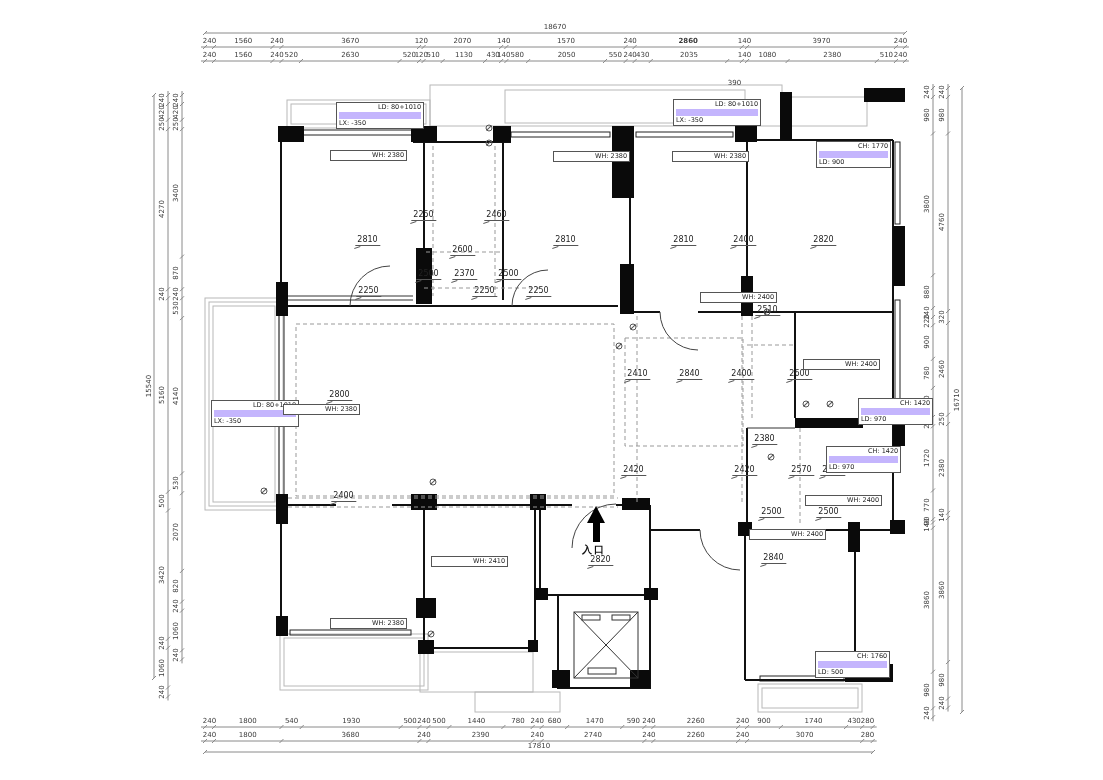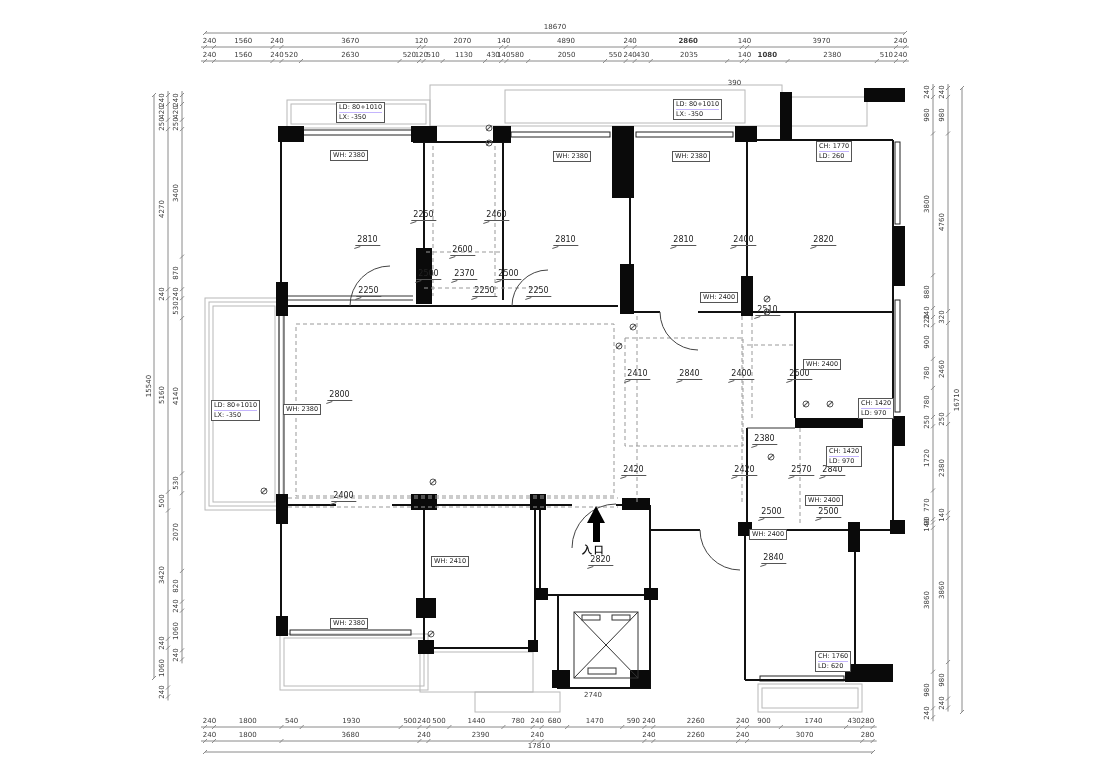--- a/index.html
+++ b/index.html
@@ -8,22 +8,22 @@
   #plan-svg{position:absolute;left:0;top:0;}
   .dim{position:absolute;font-size:7px;color:#3a3a3a;white-space:nowrap;
        transform:translate(-50%,0);line-height:9px;}
   .dim.v{transform:translate(-50%,-50%) rotate(-90deg);}
   .lvl{position:absolute;font-size:8px;color:#222;border-bottom:1px solid #555;
        padding:0 3px 0 2px;transform:translate(-50%,-100%);white-space:nowrap;line-height:10px;}
   .lvl i{position:absolute;left:-1px;bottom:-3px;width:6px;height:3px;font-style:normal;
        border-bottom:1px solid #555;transform:skewY(-18deg);}
   .box{position:absolute;font-size:6.5px;color:#222;border:1px solid #555;background:#fff;
        padding:0 2px;line-height:9px;white-space:nowrap;z-index:3;}
-  .box div{border-top:1px solid #c4b5fd;}
-  .box div:first-child{border-top:none;}
+  .box div{border-top:7px solid #c4b5fd;}
+  .box div:first-child{border-top:none;margin-left:39px;}
   .sw{position:absolute;width:5px;height:5px;border:1px solid #555;border-radius:50%;
       transform:translate(-50%,-50%);}
   .sw:after{content:"";position:absolute;left:-1px;top:2px;width:7px;height:0;
       border-top:1px solid #555;transform:rotate(-45deg);}
   .entr{position:absolute;font-size:10px;font-weight:bold;color:#111;letter-spacing:2px;
       transform:translate(-50%,0);}
 </style>
 </head>
 <body>
 
@@ -328,21 +328,21 @@
   <span class="entr" style="left:594px;top:543px">入口</span>
 
   <div id="dim-layer">
       <span class="dim" style="left: 209.499px; top: 37px;">240</span>
       <span class="dim" style="left: 243.24px; top: 37px;">1560</span>
       <span class="dim" style="left: 276.981px; top: 37px;">240</span>
       <span class="dim" style="left: 350.274px; top: 37px;">3670</span>
       <span class="dim" style="left: 421.317px; top: 37px;">120</span>
       <span class="dim" style="left: 462.369px; top: 37px;">2070</span>
       <span class="dim" style="left: 503.795px; top: 37px;">140</span>
-      <span class="dim" style="left: 566.029px; top: 37px;">4890</span>
+      <span class="dim" style="left: 566.029px; top: 37px;">1570</span>
       <span class="dim" style="left: 630.137px; top: 37px;">240</span>
       <span class="dim" style="left: 688.246px; top: 37px; font-weight: bold;">2860</span>
       <span class="dim" style="left: 744.481px; top: 37px;">140</span>
       <span class="dim" style="left: 821.523px; top: 37px;">3970</span>
       <span class="dim" style="left: 900.439px; top: 37px;">240</span>
       <span class="dim" style="left: 209.499px; top: 51px;">240</span>
       <span class="dim" style="left: 243.24px; top: 51px;">1560</span>
       <span class="dim" style="left: 276.981px; top: 51px;">240</span>
       <span class="dim" style="left: 291.227px; top: 51px;">520</span>
       <span class="dim" style="left: 350.274px; top: 51px;">2630</span>
@@ -353,21 +353,21 @@
       <span class="dim" style="left: 493.111px; top: 51px;">430</span>
       <span class="dim" style="left: 503.795px; top: 51px;">140</span>
       <span class="dim" style="left: 517.292px; top: 51px;">580</span>
       <span class="dim" style="left: 566.591px; top: 51px;">2050</span>
       <span class="dim" style="left: 615.328px; top: 51px;">550</span>
       <span class="dim" style="left: 630.137px; top: 51px;">240</span>
       <span class="dim" style="left: 642.696px; top: 51px;">430</span>
       <span class="dim" style="left: 688.996px; top: 51px;">2035</span>
       <span class="dim" style="left: 734.546px; top: 51px; margin-top: 28px;">390</span>
       <span class="dim" style="left: 744.481px; top: 51px;">140</span>
-      <span class="dim" style="left: 767.35px; top: 51px; font-weight: bold;">1080</span>
+      <span class="dim" style="left: 767.35px; top: 51px;">1080</span>
       <span class="dim" style="left: 832.208px; top: 51px;">2380</span>
       <span class="dim" style="left: 886.381px; top: 51px;">510</span>
       <span class="dim" style="left: 900.439px; top: 51px;">240</span>
       <span class="dim" style="left: 209.499px; top: 717px;">240</span>
       <span class="dim" style="left: 247.739px; top: 717px;">1800</span>
       <span class="dim" style="left: 291.602px; top: 717px;">540</span>
       <span class="dim" style="left: 351.211px; top: 717px;">1930</span>
       <span class="dim" style="left: 410.07px; top: 717px;">500</span>
       <span class="dim" style="left: 423.942px; top: 717px;">240</span>
       <span class="dim" style="left: 438.938px; top: 717px;">500</span>
@@ -383,21 +383,21 @@
       <span class="dim" style="left: 763.976px; top: 717px;">900</span>
       <span class="dim" style="left: 813.463px; top: 717px;">1740</span>
       <span class="dim" style="left: 854.139px; top: 717px;">430</span>
       <span class="dim" style="left: 867.448px; top: 717px;">280</span>
       <span class="dim" style="left: 209.499px; top: 731px;">240</span>
       <span class="dim" style="left: 247.739px; top: 731px;">1800</span>
       <span class="dim" style="left: 350.461px; top: 731px;">3680</span>
       <span class="dim" style="left: 423.942px; top: 731px;">240</span>
       <span class="dim" style="left: 480.551px; top: 731px;">2390</span>
       <span class="dim" style="left: 537.161px; top: 731px;">240</span>
-      <span class="dim" style="left: 593.021px; top: 691px;">2740</span>
+      <span class="dim" style="left: 593.021px; top: 731px;">2740</span>
       <span class="dim" style="left: 648.882px; top: 731px;">240</span>
       <span class="dim" style="left: 695.744px; top: 731px;">2260</span>
       <span class="dim" style="left: 742.607px; top: 731px;">240</span>
       <span class="dim" style="left: 804.653px; top: 731px;">3070</span>
       <span class="dim" style="left: 867.448px; top: 731px;">280</span>
       <span class="dim v" style="left: 162px; top: 99.5px;">240</span>
       <span class="dim v" style="left: 162px; top: 111.875px;">420</span>
       <span class="dim v" style="left: 162px; top: 124.438px;">250</span>
       <span class="dim v" style="left: 162px; top: 209.188px;">4270</span>
       <span class="dim v" style="left: 162px; top: 293.75px;">240</span>
@@ -484,21 +484,21 @@
       <div class="box" style="left: 336px; top: 102px;">
         <div>LD: 80+1010</div>
         <div>LX: -350</div>
       </div>
       <div class="box" style="left: 673px; top: 99px;">
         <div>LD: 80+1010</div>
         <div>LX: -350</div>
       </div>
       <div class="box" style="left: 816px; top: 141px;">
         <div>CH: 1770</div>
-        <div>LD: 260</div>
+        <div>LD: 900</div>
       </div>
       <div class="box" style="left: 330px; top: 150px;">
         <div>WH: 2380</div>
       </div>
       <div class="box" style="left: 553px; top: 151px;">
         <div>WH: 2380</div>
       </div>
       <div class="box" style="left: 672px; top: 151px;">
         <div>WH: 2380</div>
       </div>
@@ -530,21 +530,21 @@
         <div>WH: 2400</div>
       </div>
       <div class="box" style="left: 431px; top: 556px;">
         <div>WH: 2410</div>
       </div>
       <div class="box" style="left: 330px; top: 618px;">
         <div>WH: 2380</div>
       </div>
       <div class="box" style="left: 815px; top: 651px;">
         <div>CH: 1760</div>
-        <div>LD: 620</div>
+        <div>LD: 500</div>
       </div>
       <span class="sw" style="left: 489px; top: 128px;"></span>
       <span class="sw" style="left: 489px; top: 143px;"></span>
       <span class="sw" style="left: 619px; top: 346px;"></span>
       <span class="sw" style="left: 633px; top: 327px;"></span>
       <span class="sw" style="left: 767px; top: 299px;"></span>
       <span class="sw" style="left: 767px; top: 312px;"></span>
       <span class="sw" style="left: 806px; top: 404px;"></span>
       <span class="sw" style="left: 830px; top: 404px;"></span>
       <span class="sw" style="left: 264px; top: 491px;"></span>

